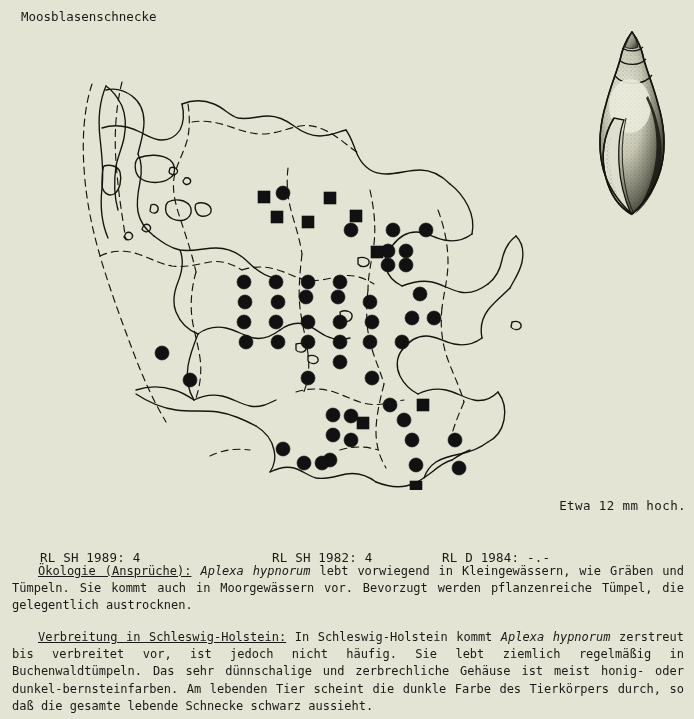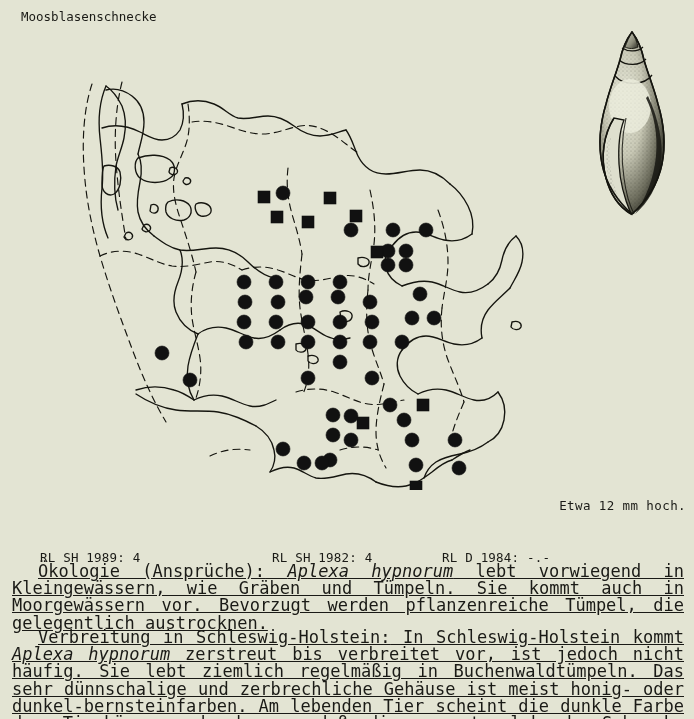--- a/index.html
+++ b/index.html
@@ -97,26 +97,25 @@
   #rl-sh-1989 { display: inline-block; width: 208px; }
   #rl-sh-1982 { display: inline-block; width: 170px; padding-left: 24px; }
   #rl-d-1984  { display: inline-block; }
 
   
   .prose {
     position: absolute;
     left: 12px;
     width: 672px;
     font-family: "DejaVu Sans Mono", monospace;
-    font-size: 17px;
+    font-size: 12px;
     line-height: 17.2px;
     text-align: justify;
     text-justify: inter-word;
     letter-spacing: 0px;
-    text-decoration: underline;
   }
   #section-oekologie { top: 563px; }
   #section-verbreitung { top: 629px; }
   .prose .indent { display: inline-block; width: 26px; }
   .prose .heading {
     text-decoration: underline;
   }
   .prose .sci { font-style: italic; }
 </style>
 </head>

